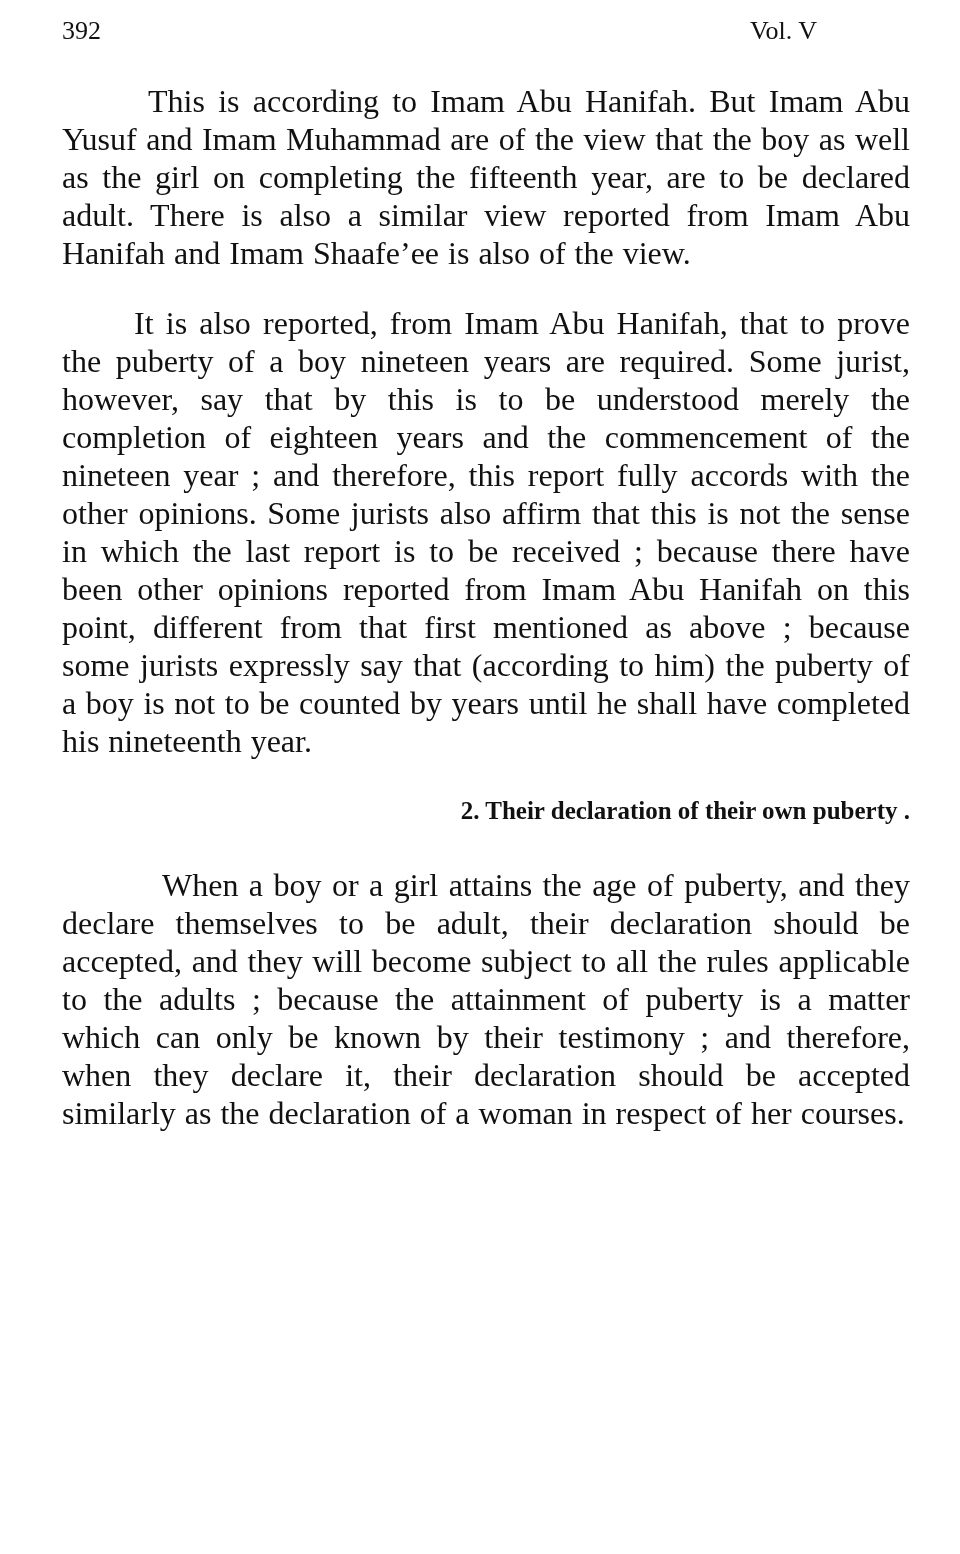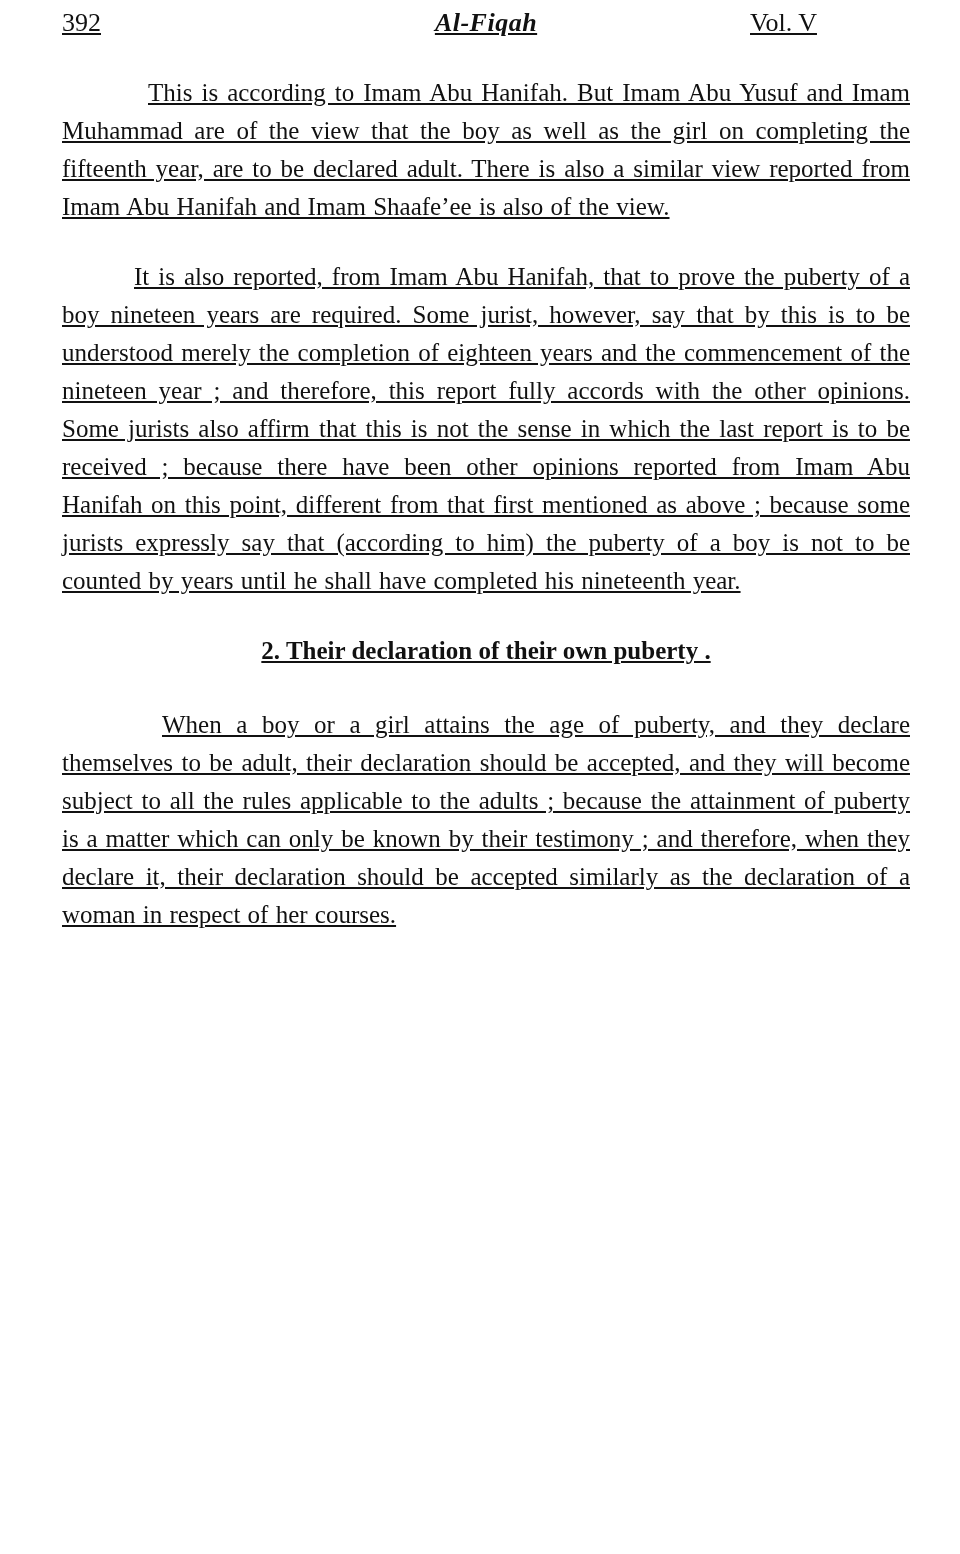--- a/index.html
+++ b/index.html
@@ -8,23 +8,22 @@
     background: #ffffff;
   }
   .page {
     position: relative;
     width: 960px;
     height: 1464px;
     background: #ffffff;
     color: #111111;
     font-family: "Liberation Serif", "DejaVu Serif", serif;
     box-sizing: border-box;
-    padding: 8px 50px 40px 62px;
+    padding: 16px 50px 40px 62px;
     overflow: hidden;
-    text-decoration: underline;
   }
   .page-header {
     display: flex;
     justify-content: space-between;
     align-items: baseline;
     font-size: 26px;
     margin-bottom: 36px;
   }
   .page-header .page-number {
     width: 160px;
@@ -35,45 +34,44 @@
     text-align: center;
     font-style: italic;
     font-weight: bold;
     letter-spacing: 0.5px;
   }
   .page-header .volume {
     width: 160px;
     text-align: left;
   }
   .body-text p {
-    font-size: 25px;
+    font-size: 32px;
     line-height: 38px;
     text-align: justify;
     margin: 0 0 32px 0;
     word-spacing: 1px;
   }
   .indent-lg { text-indent: 86px; }
   .indent-md { text-indent: 72px; }
   .indent-xl { text-indent: 100px; }
   .section-heading {
     font-size: 25px;
     line-height: 38px;
     font-weight: bold;
     margin: 6px 0 36px 0;
-    text-align: center;
+    text-align: right;
   }
 </style>
 </head>
 <body>
 
 <div class="page">
 
   <div class="page-header">
     <span class="page-number">392</span>
-    <span class="book-title">Al-Fiqah</span>
     <span class="volume">Vol. V</span>
   </div>
 
   <div class="body-text">
 
     <p class="indent-lg">This is according to Imam Abu Hanifah. But Imam Abu Yusuf and Imam Muhammad are of the view that the boy as well as the girl on completing the fifteenth year, are to be declared adult. There is also a similar view reported from Imam Abu Hanifah and Imam Shaafe’ee  is also of the view.</p>
 
     <p class="indent-md">It is also reported, from Imam Abu Hanifah, that to prove the puberty of a boy nineteen years are required. Some jurist, however, say that by this is to be understood merely the completion of eighteen years and the commencement of the nineteen year ; and therefore, this report fully accords with the other opinions. Some jurists also affirm that this is not the sense in which the last report is to be received ; because there have been other opinions reported from Imam Abu Hanifah on this point, different from that first mentioned as above ; because some jurists expressly say that (according to him) the puberty of a boy is not to be counted by years until he shall have completed his nineteenth year.</p>
 
 

